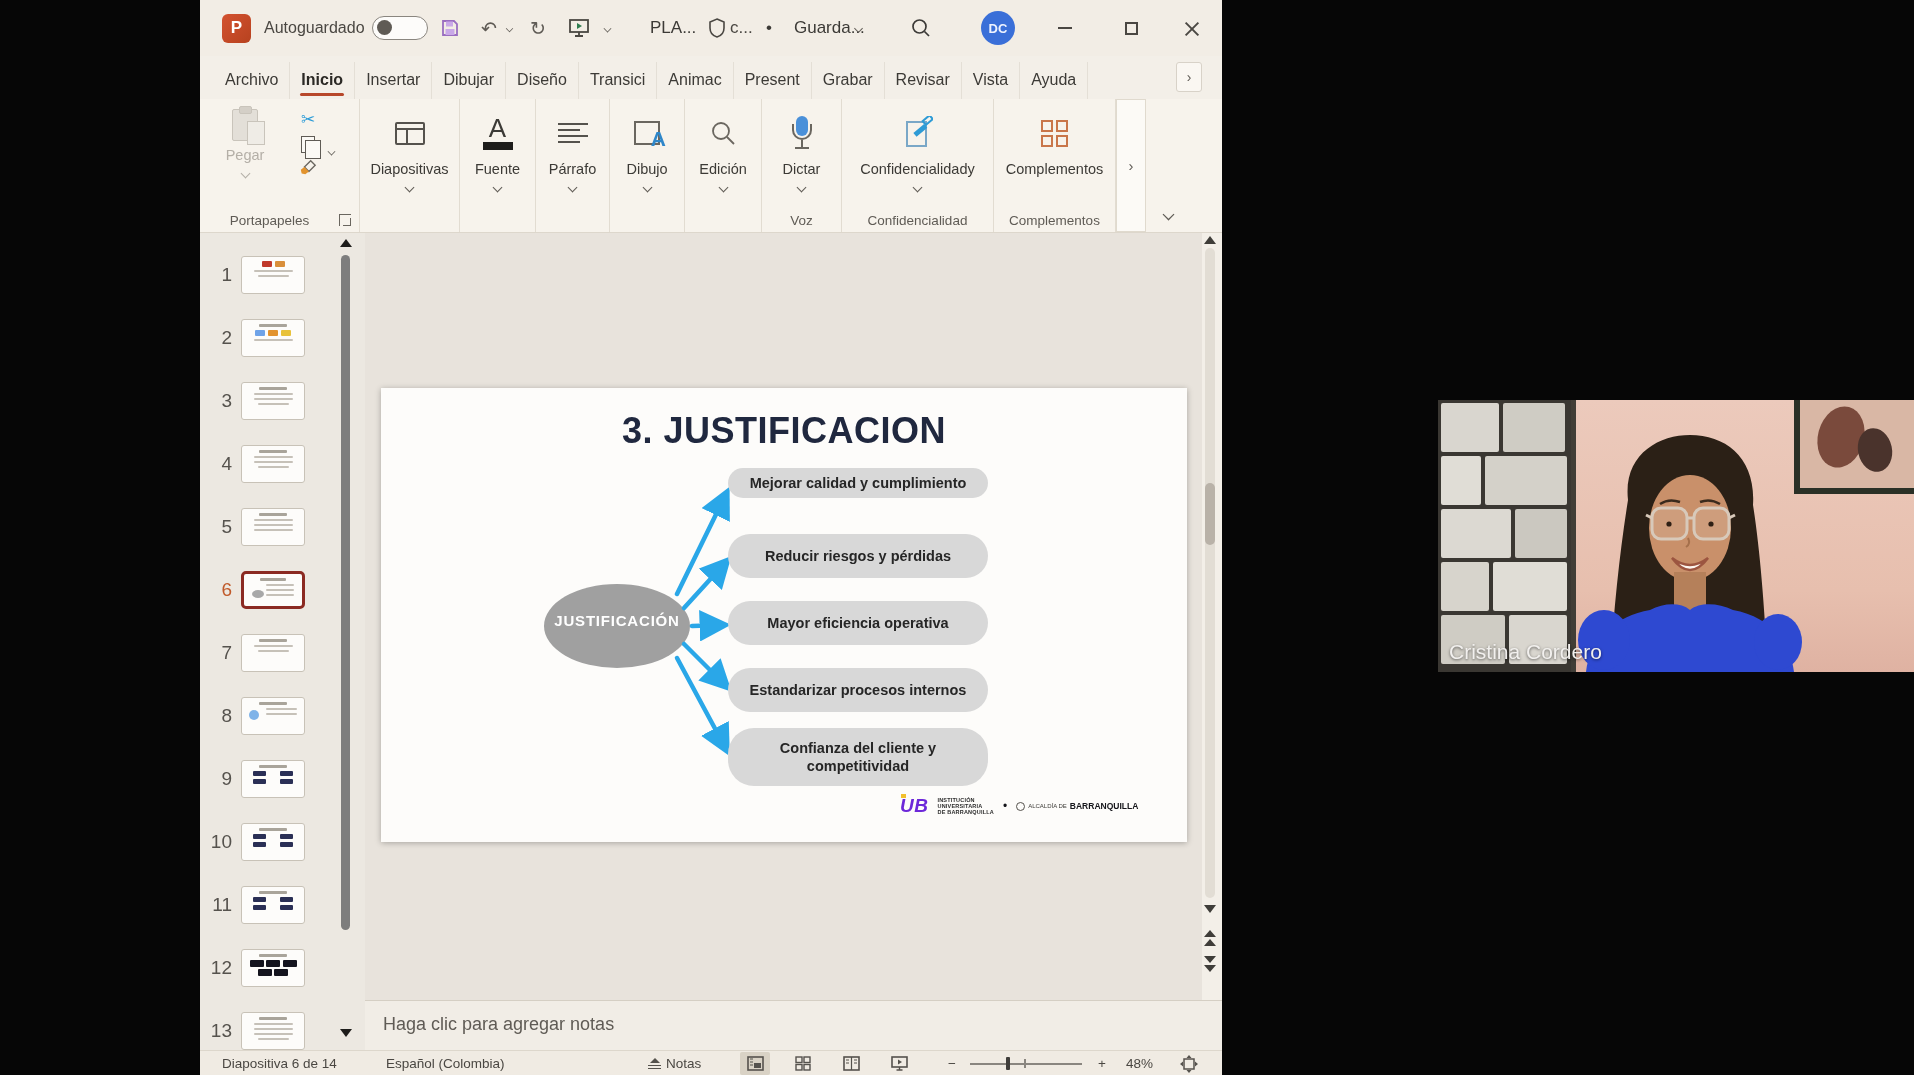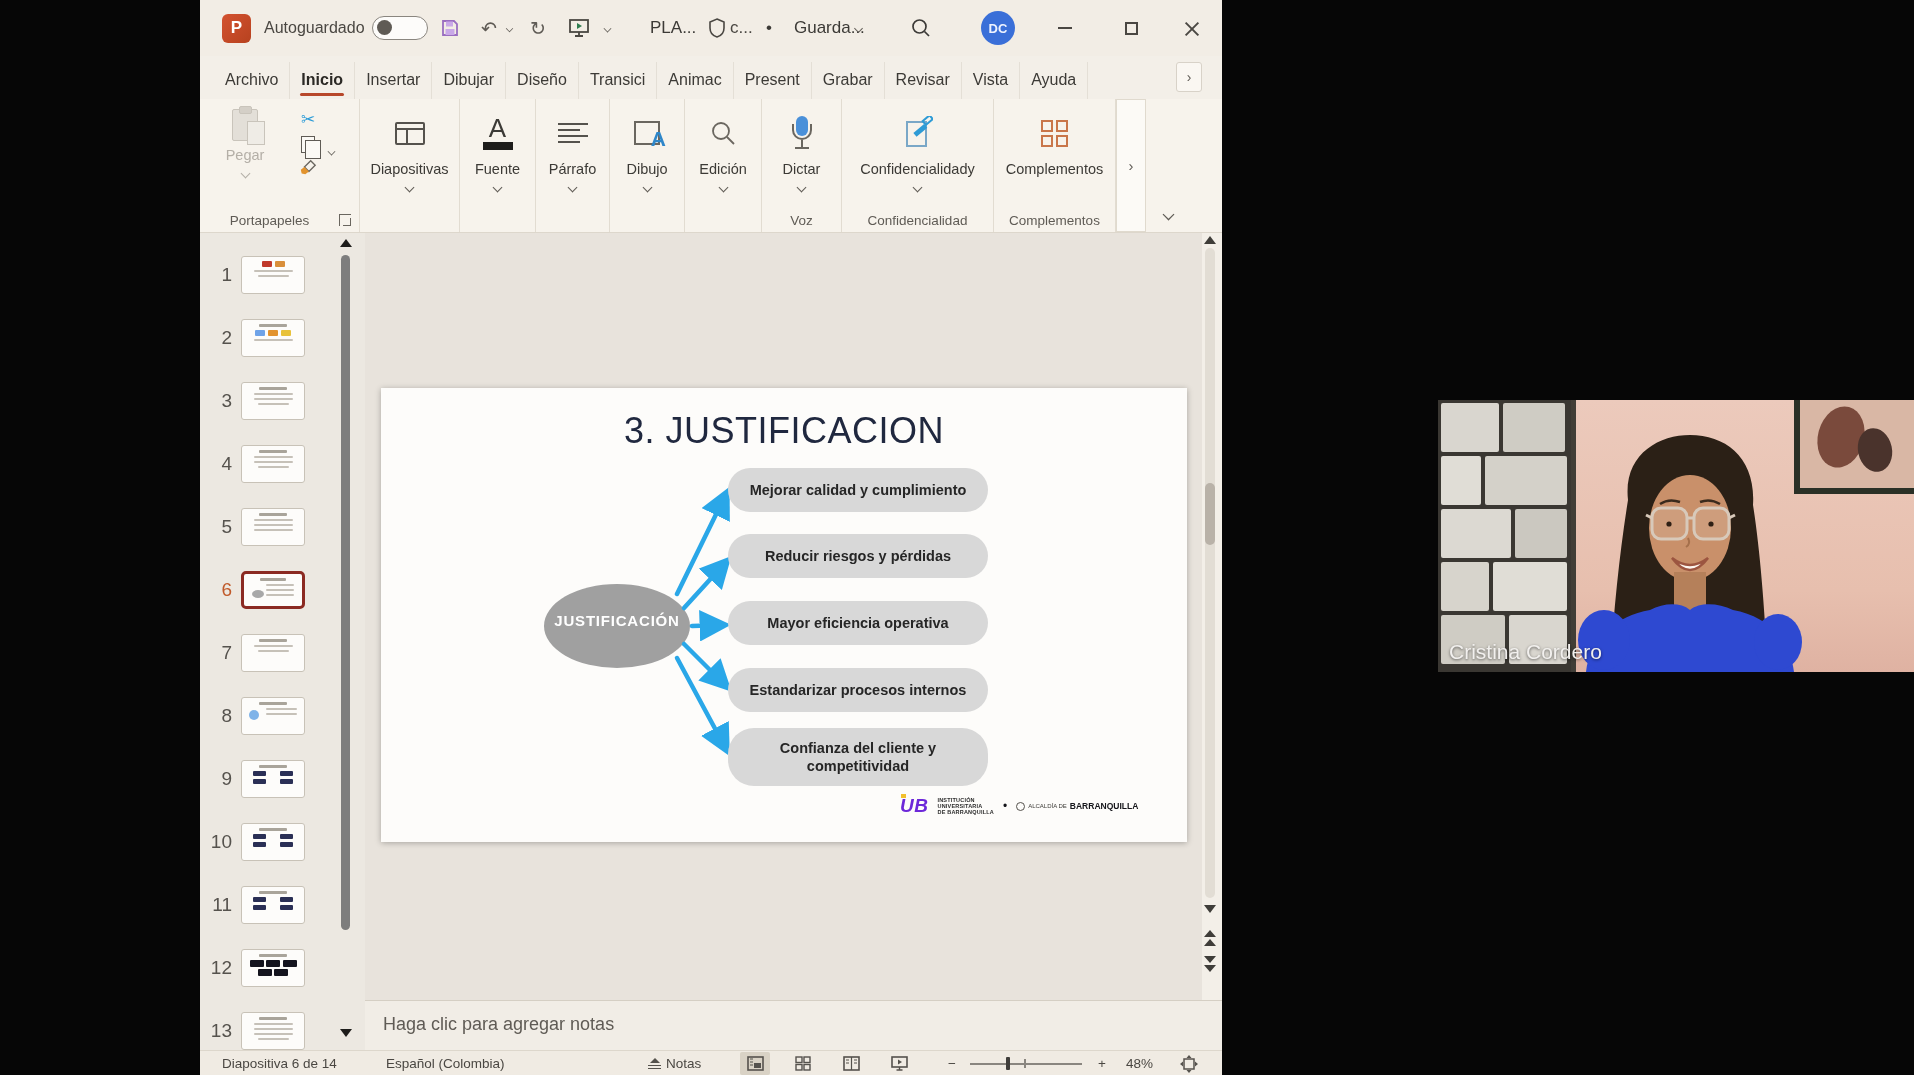--- a/index.html
+++ b/index.html
@@ -120,21 +120,21 @@
   .pscroll { position:absolute; left:141px; top:22px; width:9px; height:675px; background:#7d7d7d; border-radius:5px; }
   .tri { width:0; height:0; position:absolute; }
   .tri-up-pan { left:140px; top:6px; border-left:6px solid transparent; border-right:6px solid transparent; border-bottom:8px solid #1e1d1b; }
   .tri-dn-pan { left:140px; top:796px; border-left:6px solid transparent; border-right:6px solid transparent; border-top:8px solid #1e1d1b; }
 
   
   .canvas { position:absolute; left:165px; top:233px; width:837px; height:767px; background:#e8e3dc; }
   .slide { position:absolute; left:181px; top:388px; width:806px; height:454px; background:#fdfcfa;
            box-shadow:0 1px 6px rgba(0,0,0,.28); }
   .slide-title { position:absolute; left:0; top:22px; width:100%; text-align:center;
-                 font-size:36px; font-weight:400; letter-spacing:.5px; color:#20283f; }
+                 font-size:36px; font-weight:700; letter-spacing:.5px; color:#20283f; }
   .diagram-svg { position:absolute; inset:0; }
   .hub-label { position:absolute; left:163px; top:224px; width:146px; text-align:center;
                font-size:15px; font-weight:bold; letter-spacing:.8px; color:#fff; }
   .pill { position:absolute; left:347px; width:260px; background:#d8d8d8; border-radius:26px;
           display:flex; align-items:center; justify-content:center; text-align:center;
           font-size:14.5px; font-weight:bold; color:#262626; padding:0 18px; line-height:1.25; }
   
   .slide-logo { position:absolute; left:519px; top:403px; height:30px; display:flex; align-items:center; gap:9px; }
   .ub { position:relative; font-size:19px; font-weight:900; color:#6d28d9; letter-spacing:.5px;font-style:italic; }
   .ub::before { content:""; position:absolute; left:1px; top:-1px; width:5px; height:4px; background:#f2c02d; }
@@ -599,21 +599,21 @@
       <g stroke="#2aa7e8" stroke-width="4.5" stroke-linecap="round" fill="none">
         <path d="M296,206 L345,106" marker-end="url(#ah)"></path>
         <path d="M303,220 L345,174" marker-end="url(#ah)"></path>
         <path d="M311,238 L342,237" marker-end="url(#ah)"></path>
         <path d="M303,256 L345,298" marker-end="url(#ah)"></path>
         <path d="M296,270 L345,361" marker-end="url(#ah)"></path>
       </g>
     </svg>
     <div class="hub-label">JUSTIFICACIÓN</div>
 
-    <div class="pill" style="top:80px;height:44px">Mejorar calidad y cumplimiento</div>
+    <div class="pill" style="top:80px;height:30px">Mejorar calidad y cumplimiento</div>
     <div class="pill" style="top:146px;height:44px">Reducir riesgos y pérdidas</div>
     <div class="pill" style="top:213px;height:44px">Mayor eficiencia operativa</div>
     <div class="pill" style="top:280px;height:44px">Estandarizar procesos internos</div>
     <div class="pill" style="top:340px;height:58px">Confianza del cliente y competitividad</div>
 
     <div class="slide-logo">
       <span class="ub">UB</span>
       <span class="ub-text">
         <span>INSTITUCIÓN</span><br>
         <span>UNIVERSITARIA</span><br>

